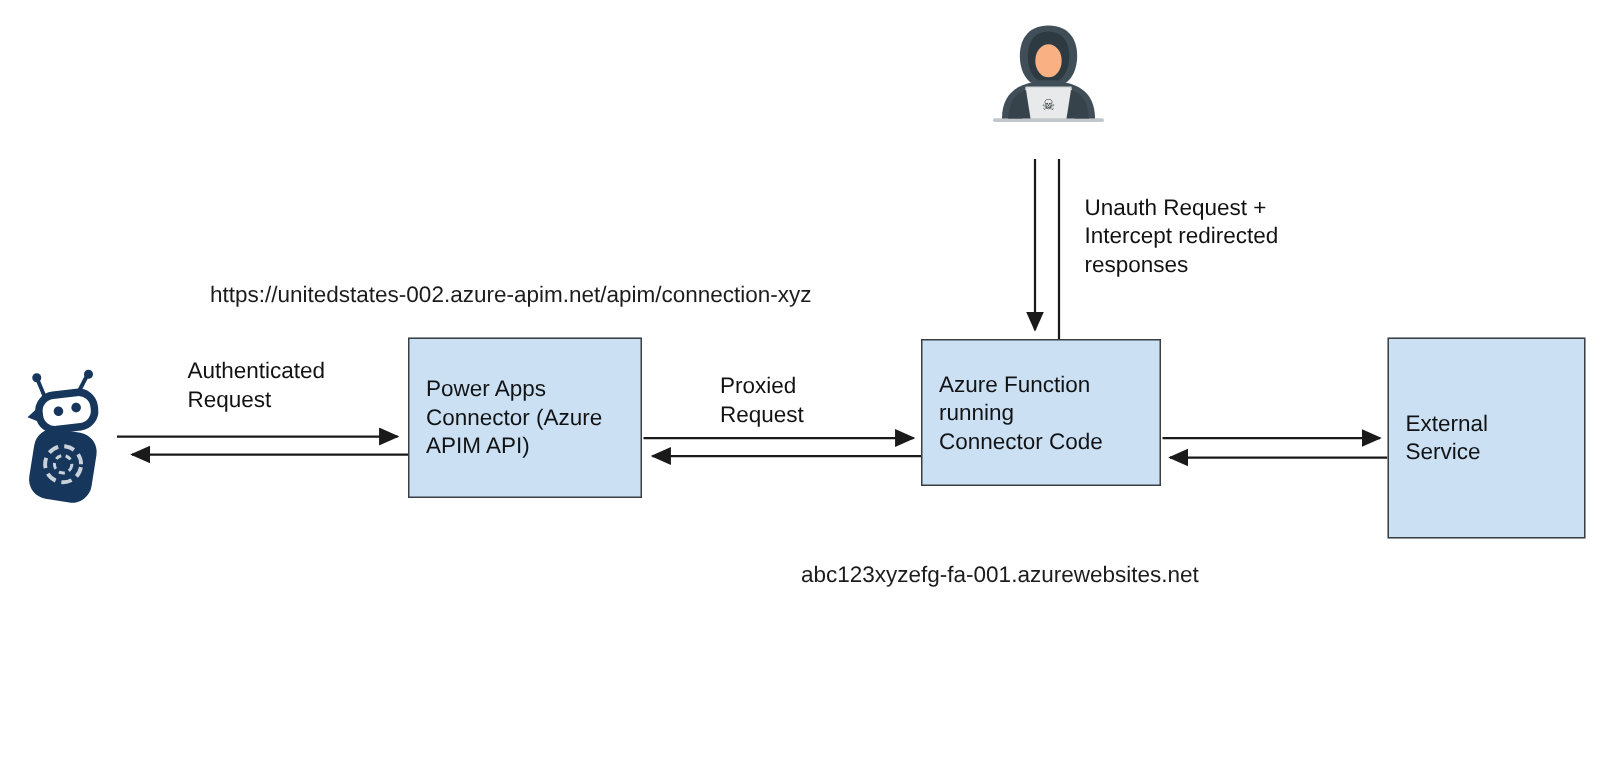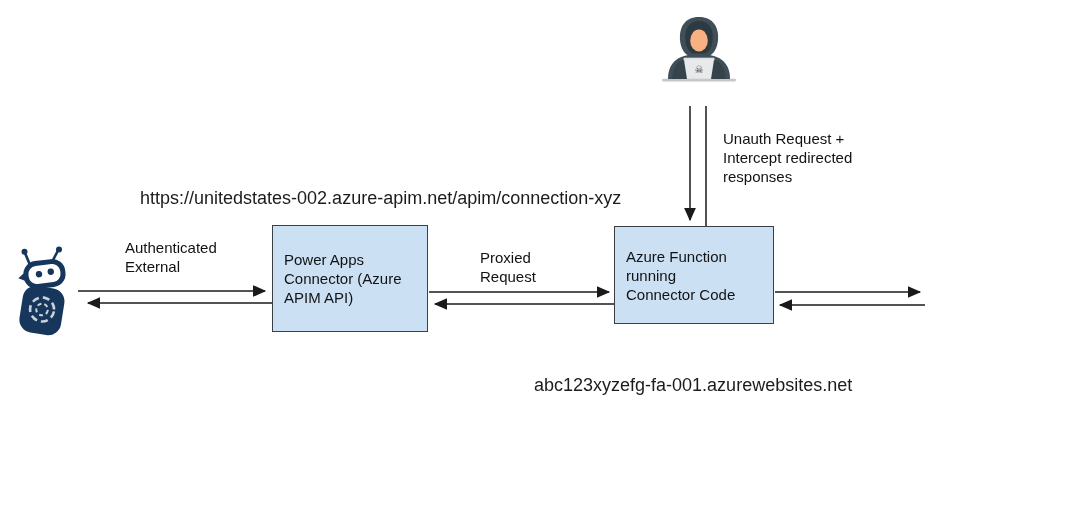--- a/index.html
+++ b/index.html
@@ -13,21 +13,21 @@
     position:absolute;box-sizing:border-box;
     background:#cbe0f2;border:1.5px solid #3a3f44;
     display:flex;align-items:center;
     font-size:15px;line-height:19px;color:#111315;
   }
   .node .node-label{white-space:pre-line;padding-left:11px;}
   .lbl{
     position:absolute;font-size:15px;line-height:19px;color:#121212;
     white-space:pre-line;
   }
-  .url-lbl{position:absolute;font-size:18px;color:#1c1c1c;white-space:nowrap;}
+  .url-lbl{position:absolute;font-size:15px;color:#1c1c1c;white-space:nowrap;}
   .actor{position:absolute;}
 </style>
 </head>
 <body>
 
 <div class="canvas">
 
   <svg class="arrow-layer" viewBox="0 0 1073 505" xmlns="http://www.w3.org/2000/svg">
     <defs>
       <marker id="arr" markerWidth="10" markerHeight="9" refX="8.2" refY="4" orient="auto">
@@ -83,23 +83,27 @@
 Connector (Azure
 APIM API)</span>
   </div>
 
   <div class="node" style="left:614px;top:226px;width:160px;height:98px">
     <span class="node-label">Azure Function
 running
 Connector Code</span>
   </div>
 
+  <div class="node" style="left:925px;top:225px;width:132px;height:134px">
+    <span class="node-label">External
+Service</span>
+  </div>
 
   <div class="lbl" style="left:125px;top:238px">Authenticated
-External</div>
+Request</div>
 
   <div class="lbl" style="left:480px;top:248px">Proxied
 Request</div>
 
 
   <div class="lbl" style="left:723px;top:129px">Unauth Request +
 Intercept redirected
 responses</div>
 
   <div class="url-lbl" style="left:534px;top:375px">abc123xyzefg-fa-001.azurewebsites.net</div>

